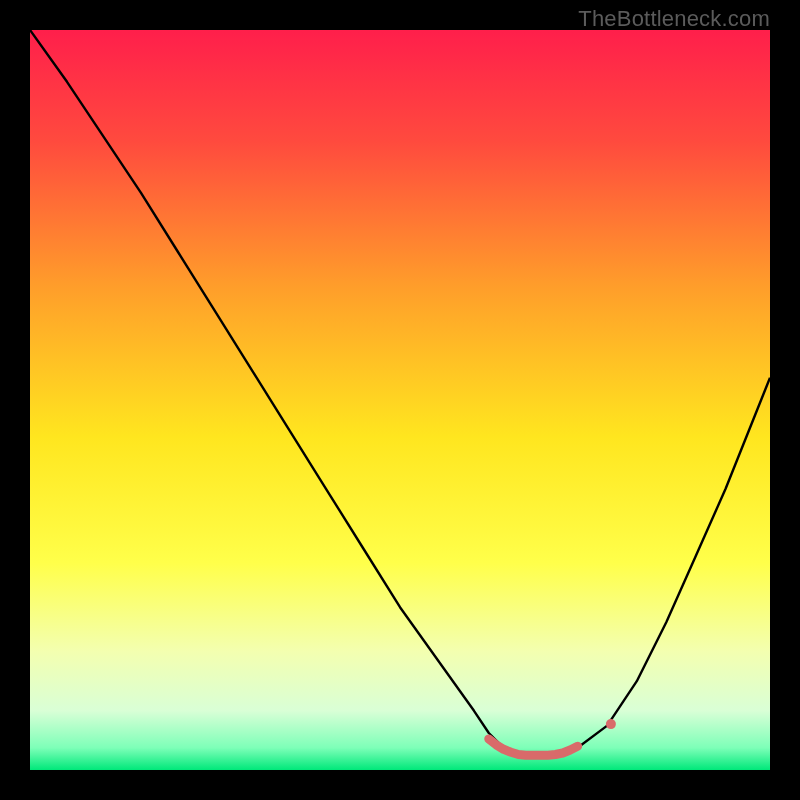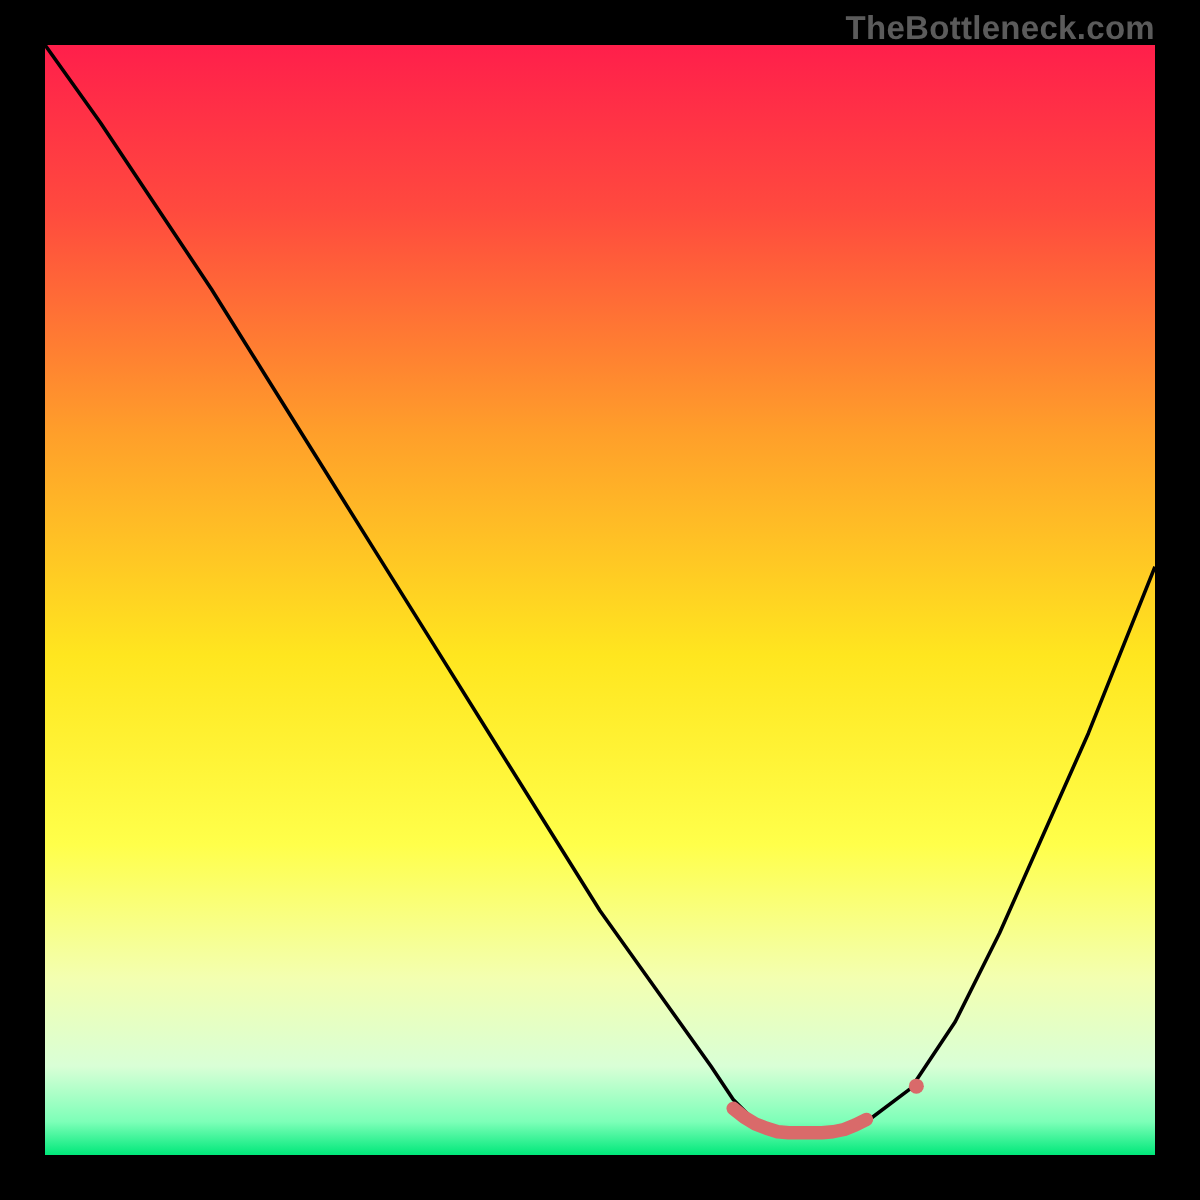--- a/index.html
+++ b/index.html
@@ -25,21 +25,21 @@
     top: 0;
     width: 740px;
     height: 740px;
   }
   .watermark {
     position: absolute;
     top: 6px;
     right: 30px;
     color: #5b5b5b;
     font-size: 22px;
-    font-weight: 700;
+    font-weight: 400;
     letter-spacing: 0.2px;
     user-select: none;
   }
   svg { display: block; }
 </style>
 </head>
 <body>
 
 <div class="watermark">TheBottleneck.com</div>
 

